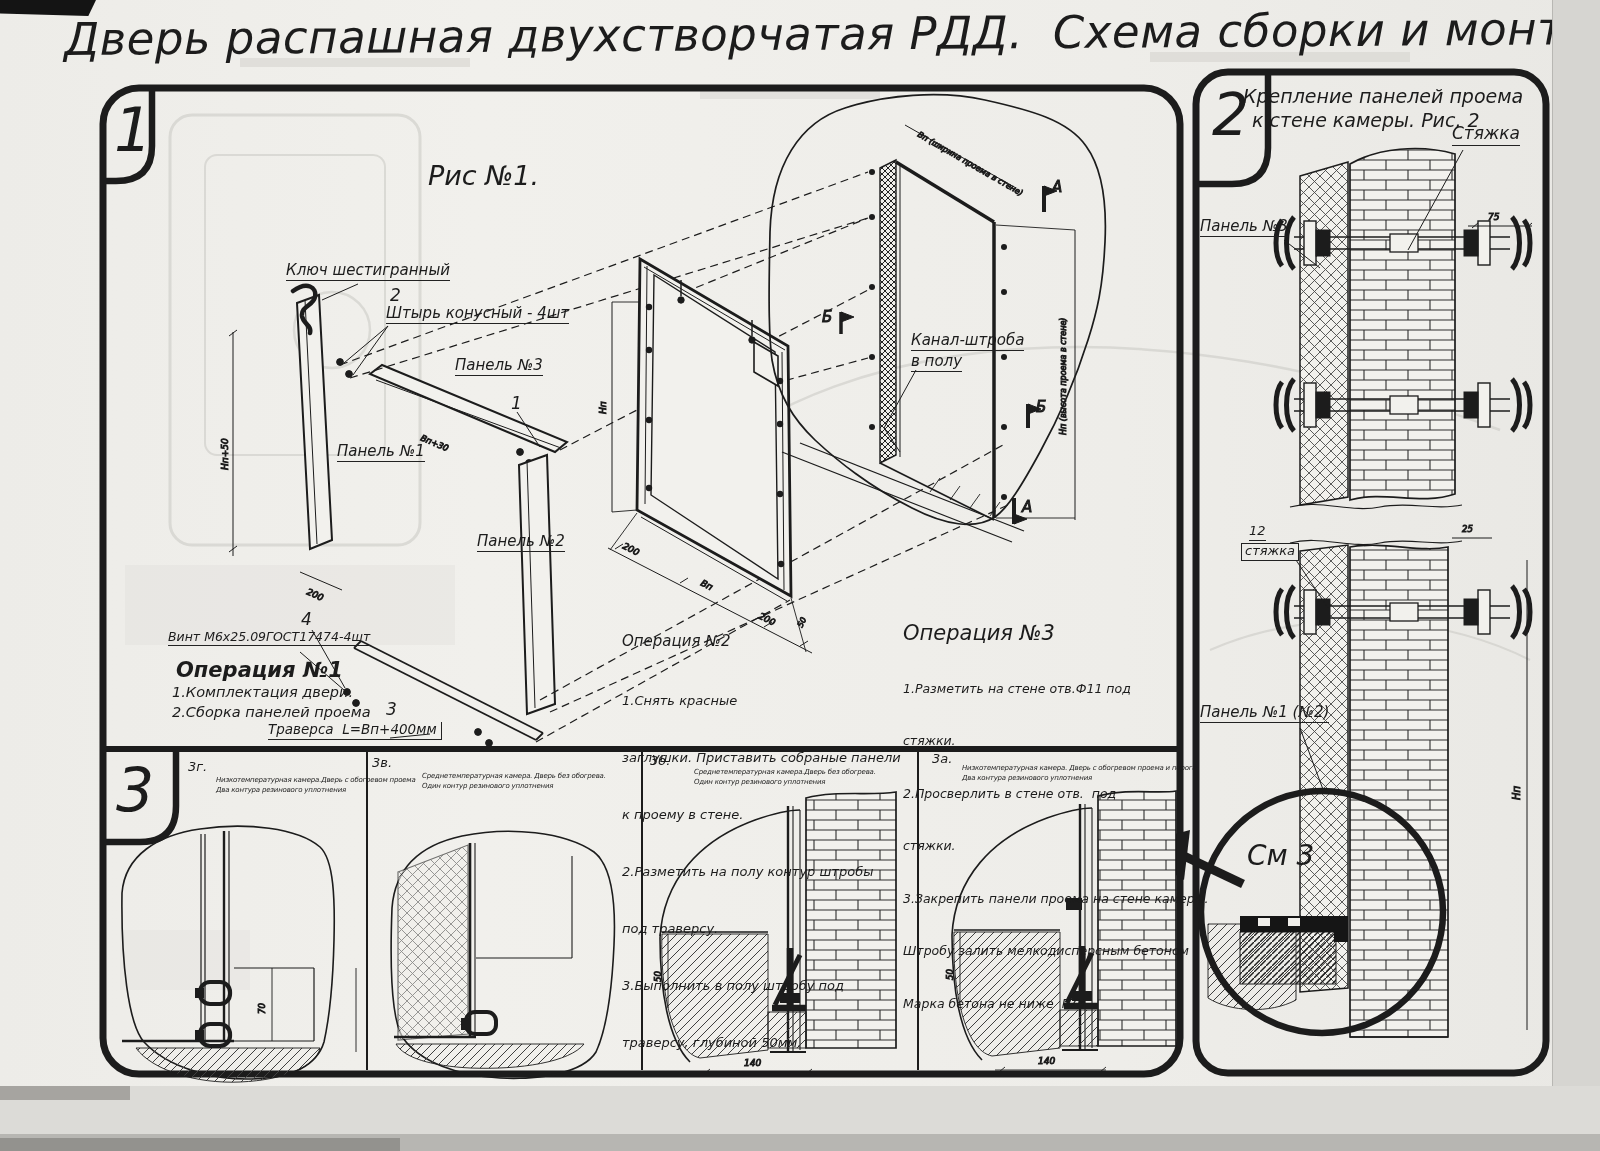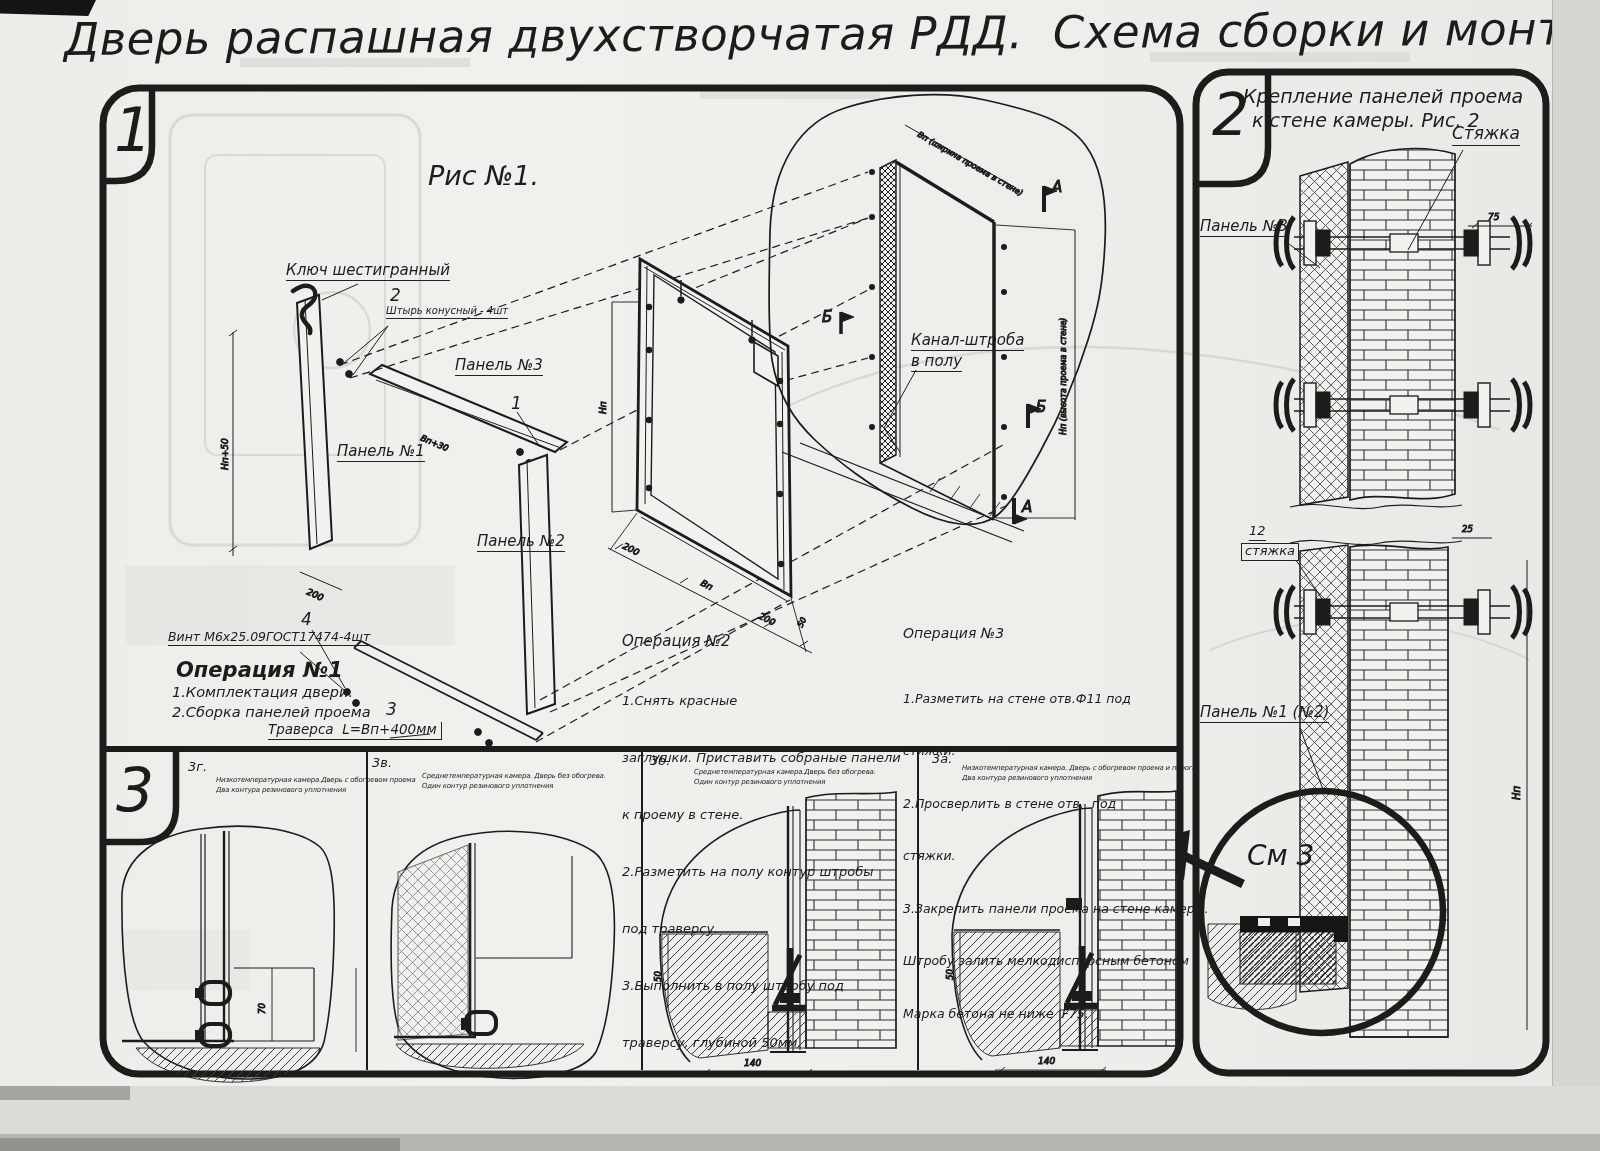--- a/index.html
+++ b/index.html
@@ -369,21 +369,21 @@
 <div class="t" style="left:64px;top:8px;font-size:45px;letter-spacing:0.5px;transform:rotate(-0.4deg);">Дверь распашная двухстворчатая РДД.  Схема сборки и монтажа №2</div>
 
 <div class="t" style="left:114px;top:96px;font-size:60px;">1</div>
 <div class="t" style="left:1212px;top:82px;font-size:58px;">2</div>
 <div class="t" style="left:116px;top:756px;font-size:60px;">3</div>
 
 <div class="t" style="left:428px;top:160px;font-size:27px;">Рис №1.</div>
 
 <div class="t ul" style="left:286px;top:262px;font-size:15px;">Ключ шестигранный</div>
 <div class="t" style="left:390px;top:286px;font-size:17px;">2</div>
-<div class="t ul" style="left:386px;top:305px;font-size:10px;font-style:italic;">Штырь конусный - 4шт</div>
+<div class="t ul" style="left:386px;top:305px;font-size:15px;font-style:italic;">Штырь конусный - 4шт</div>
 <div class="t ul" style="left:455px;top:357px;font-size:15px;">Панель №3</div>
 <div class="t" style="left:511px;top:394px;font-size:17px;">1</div>
 <div class="t ul" style="left:337px;top:443px;font-size:15px;">Панель №1</div>
 <div class="t ul" style="left:477px;top:533px;font-size:15px;">Панель №2</div>
 <div class="t" style="left:301px;top:610px;font-size:17px;">4</div>
 <div class="t ul" style="left:140px;top:630px;font-size:12.5px;margin-left:28px;">Винт М6х25.09ГОСТ17474-4шт</div>
 <div class="t" style="left:386px;top:700px;font-size:17px;">3</div>
 <div class="t" style="left:268px;top:722px;font-size:13.5px;border-bottom:1.6px solid #222;border-right:1.6px solid #222;padding:0 4px 1px 0;">Траверса  L=Вп+400мм</div>
 <div class="t ul" style="left:911px;top:332px;font-size:15px;">Канал-штроба</div>
 <div class="t ul" style="left:911px;top:353px;font-size:15px;">в полу</div>
@@ -397,21 +397,21 @@
   <div>1.Снять красные</div>
   <div>заглушки. Приставить собраные панели</div>
   <div>к проему в стене.</div>
   <div>2.Разметить на полу контур штробы</div>
   <div>под траверсу.</div>
   <div>3.Выполнить в полу штробу под</div>
   <div>траверсу, глубиной 50мм.</div>
 </div>
 
 <div class="t" style="left:903px;top:590px;font-size:12.5px;line-height:17.5px;">
-  <div style="font-size:14px;margin-bottom:12px;">Операция №3</div>
+  <div style="font-size:21px;margin-bottom:2px;">Операция №3</div>
   <div>1.Разметить на стене отв.Ф11 под</div>
   <div>стяжки.</div>
   <div>2.Просверлить в стене отв.  под</div>
   <div>стяжки.</div>
   <div>3.Закрепить панели проема на стене камеры.</div>
   <div>Штробу залить мелкодисперсным бетоном</div>
   <div>Марка бетона не ниже  F75.</div>
 </div>
 
 <div class="t" style="left:1243px;top:86px;font-size:19px;">Крепление панелей проема</div>

